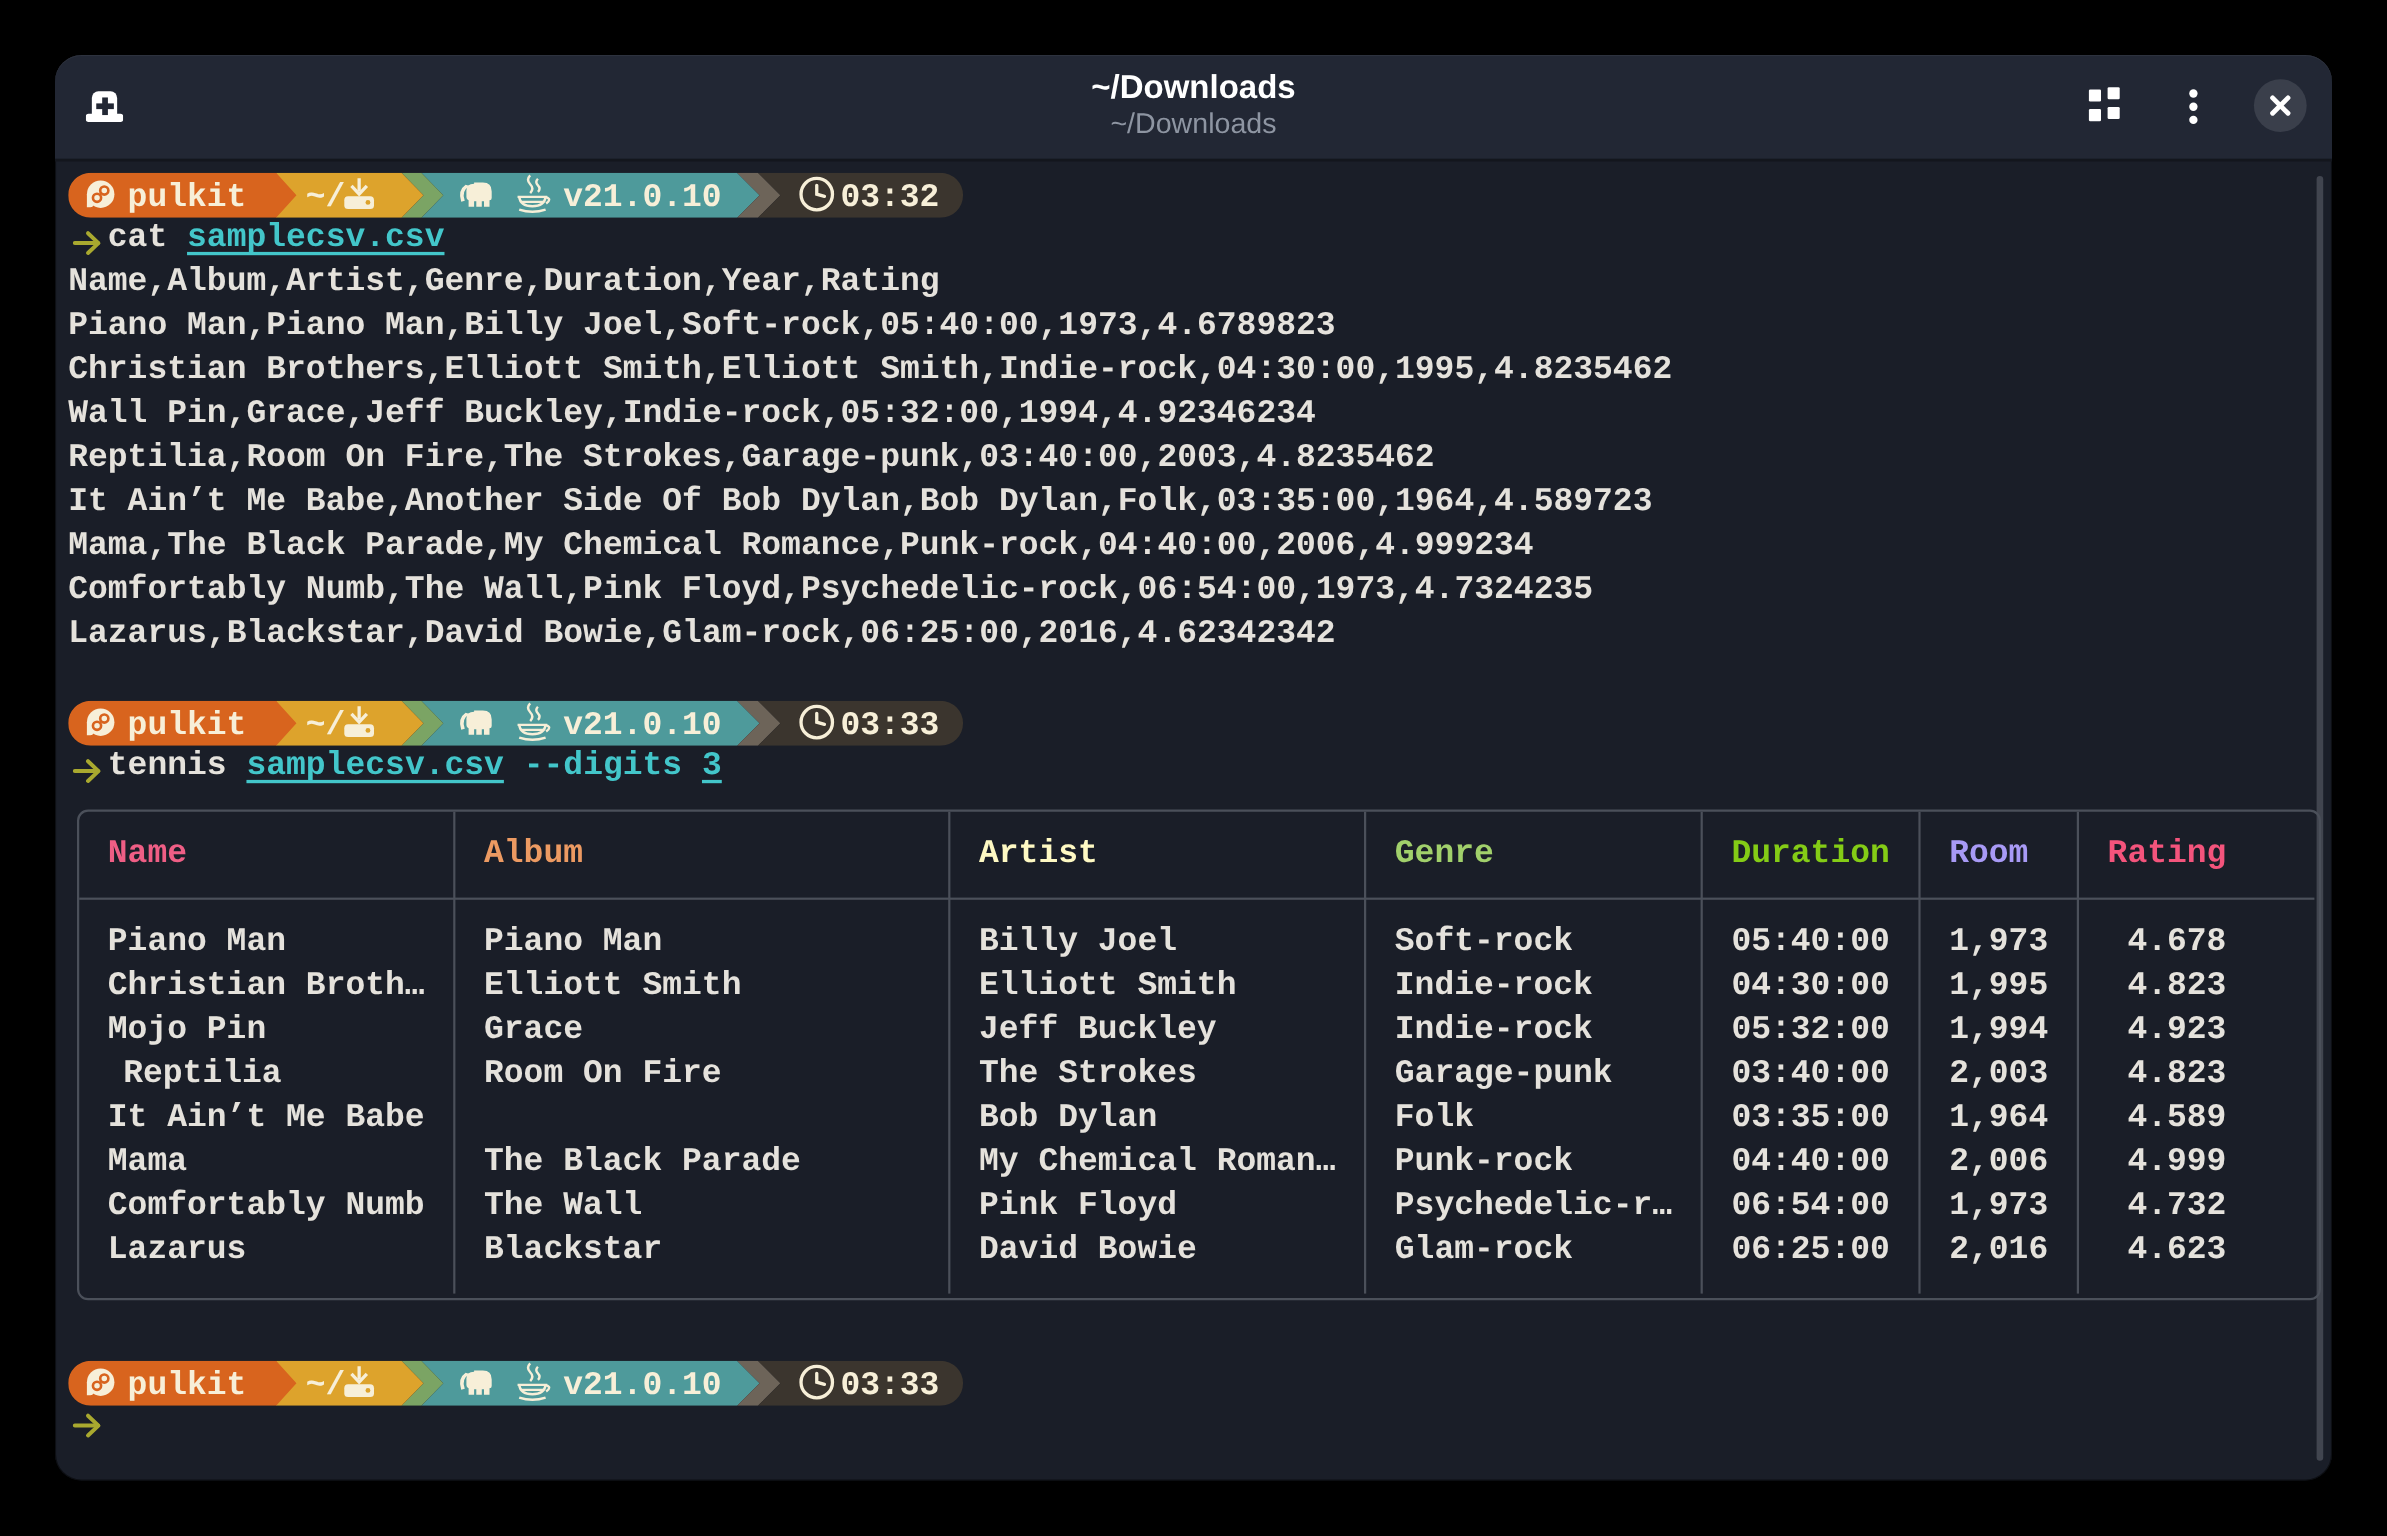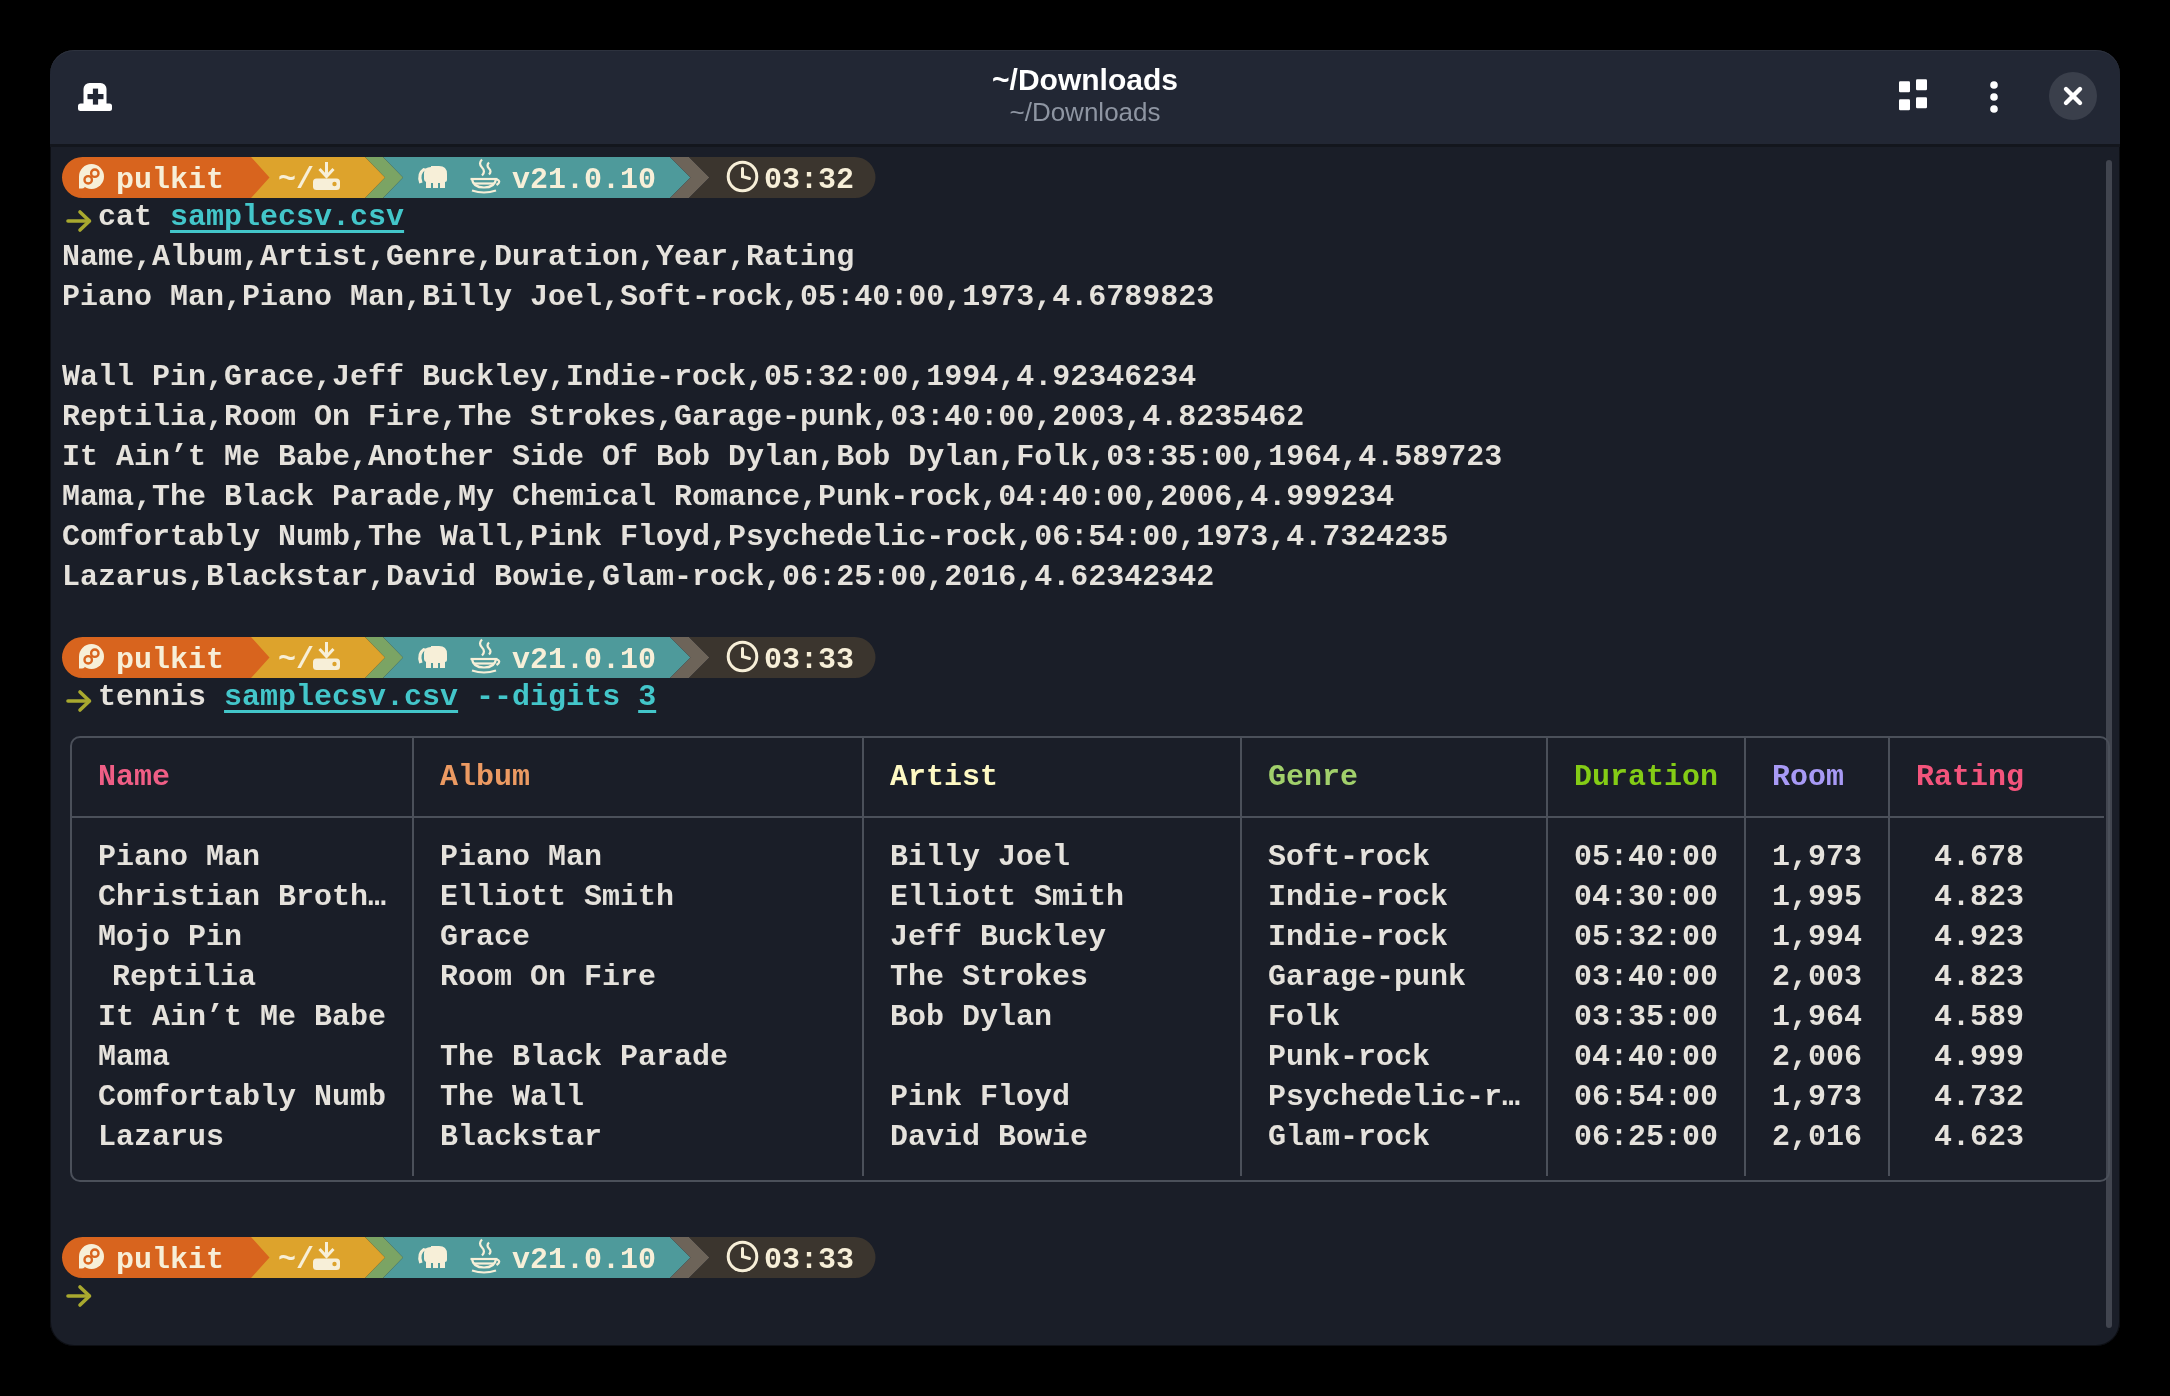--- a/index.html
+++ b/index.html
@@ -112,20 +112,21 @@
     </div>
 <div class="abs" style="left:66px;top:207px"><svg style="position:relative;top:2px" width="27" height="24" viewBox="0 0 27 24">
         <g stroke="#a9a92f" stroke-width="3.6" fill="none" stroke-linecap="round" stroke-linejoin="round">
           <path d="M2,12 H23"></path>
           <path d="M14,3 L23.5,12 L14,21"></path>
         </g>
       </svg></div>
 <div class="r" style="left:98px;top:197px"><span>cat</span> <span class="cy u">samplecsv.csv</span></div>
 <div class="r" style="top:237px">Name,Album,Artist,Genre,Duration,Year,Rating</div>
 <div class="r" style="top:277px">Piano Man,Piano Man,Billy Joel,Soft-rock,05:40:00,1973,4.6789823</div>
+<div class="r" style="top:317px">Christian Brothers,Elliott Smith,Elliott Smith,Indie-rock,04:30:00,1995,4.8235462</div>
 <div class="r" style="top:357px">Wall Pin,Grace,Jeff Buckley,Indie-rock,05:32:00,1994,4.92346234</div>
 <div class="r" style="top:397px">Reptilia,Room On Fire,The Strokes,Garage-punk,03:40:00,2003,4.8235462</div>
 <div class="r" style="top:437px">It Ain’t Me Babe,Another Side Of Bob Dylan,Bob Dylan,Folk,03:35:00,1964,4.589723</div>
 <div class="r" style="top:477px">Mama,The Black Parade,My Chemical Romance,Punk-rock,04:40:00,2006,4.999234</div>
 <div class="r" style="top:517px">Comfortably Numb,The Wall,Pink Floyd,Psychedelic-rock,06:54:00,1973,4.7324235</div>
 <div class="r" style="top:557px">Lazarus,Blackstar,David Bowie,Glam-rock,06:25:00,2016,4.62342342</div>
 <div class="abs" style="left:0;top:637px;width:2170px;height:41px">
       <svg class="abs" style="left:62px;top:0px" width="814" height="41" viewBox="0 0 814 41">
 <path d="M321,0 L341,20.5 L321,41 H608 L628.5,20.5 L608,0 Z" fill="#4e9a9b"></path>
 <path d="M303,0 L323,20.5 L303,41 H321 L341,20.5 L321,0 Z" fill="#7ba464"></path>
@@ -225,20 +226,21 @@
 <div class="cell " style="left:1772px;top:957px">2,003</div>
 <div class="cell " style="left:1934px;top:957px">4.823</div>
 <div class="cell " style="left:98px;top:997px">It Ain’t Me Babe</div>
 <div class="cell " style="left:890px;top:997px">Bob Dylan</div>
 <div class="cell " style="left:1268px;top:997px">Folk</div>
 <div class="cell " style="left:1574px;top:997px">03:35:00</div>
 <div class="cell " style="left:1772px;top:997px">1,964</div>
 <div class="cell " style="left:1934px;top:997px">4.589</div>
 <div class="cell " style="left:98px;top:1037px">Mama</div>
 <div class="cell " style="left:440px;top:1037px">The Black Parade</div>
+<div class="cell " style="left:890px;top:1037px">My Chemical Roman…</div>
 <div class="cell " style="left:1268px;top:1037px">Punk-rock</div>
 <div class="cell " style="left:1574px;top:1037px">04:40:00</div>
 <div class="cell " style="left:1772px;top:1037px">2,006</div>
 <div class="cell " style="left:1934px;top:1037px">4.999</div>
 <div class="cell " style="left:98px;top:1077px">Comfortably Numb</div>
 <div class="cell " style="left:440px;top:1077px">The Wall</div>
 <div class="cell " style="left:890px;top:1077px">Pink Floyd</div>
 <div class="cell " style="left:1268px;top:1077px">Psychedelic-r…</div>
 <div class="cell " style="left:1574px;top:1077px">06:54:00</div>
 <div class="cell " style="left:1772px;top:1077px">1,973</div>

